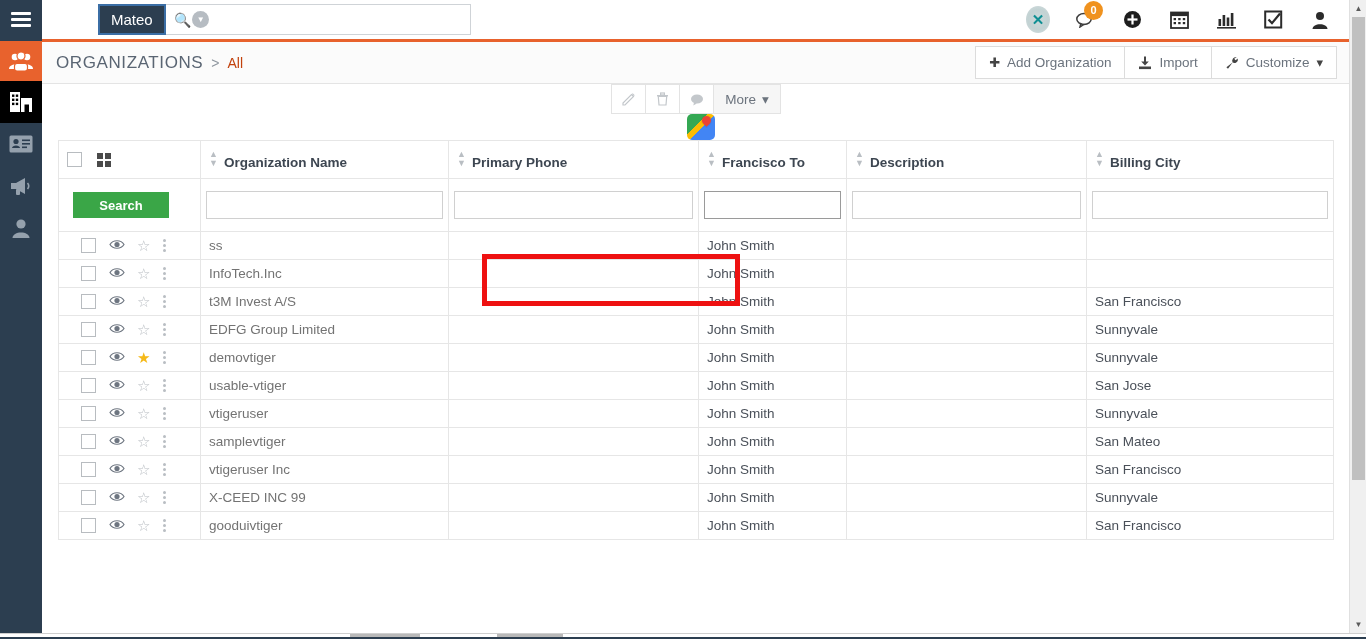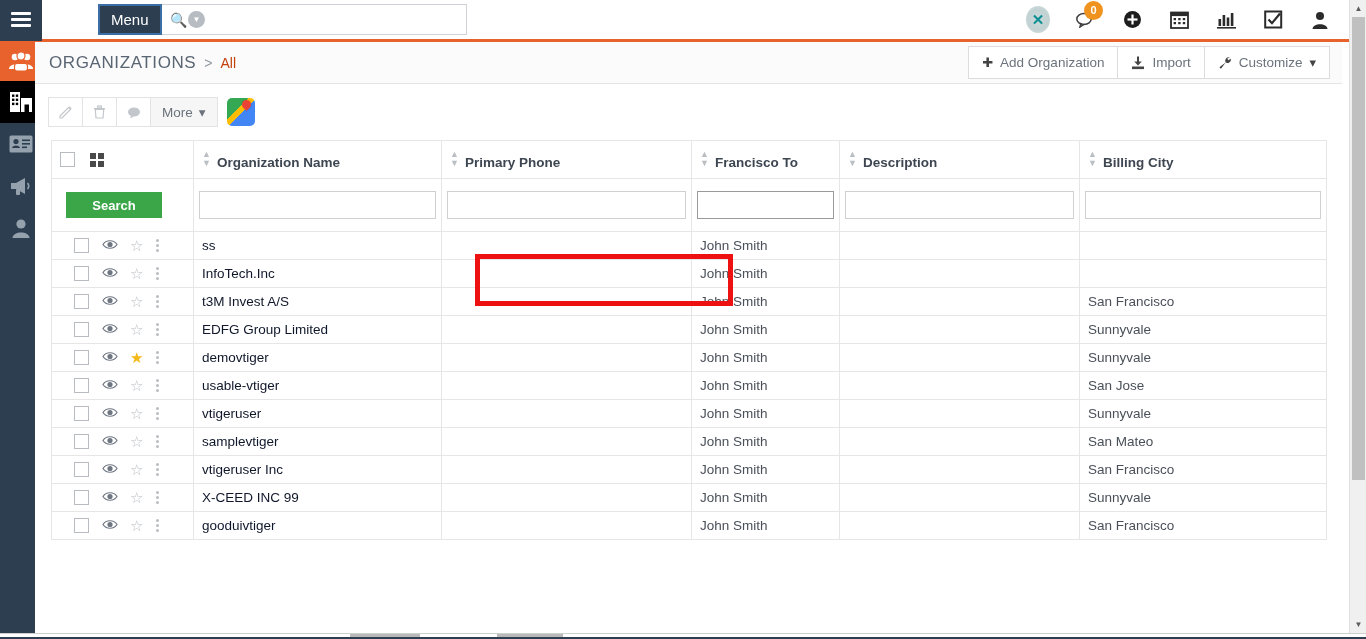--- a/index.html
+++ b/index.html
@@ -72,38 +72,38 @@
   .sb-item.orange { background: #e8622d; color: #fff; height: 39px; }
   .sb-item.active  { background: #000000; color: #fff; }
   .sb-expander {
     position: absolute; left: 42px; top: 148px; width: 14px; height: 36px;
     background: #f4f4f4; border: 1px solid #d8d8d8; border-left: none;
     display: flex; align-items: center; justify-content: center; cursor: pointer;
     color: #555; font-size: 13px; font-weight: bold;
   }
 
   
-  .page { position: absolute; top: 42px; left: 35px; width: 1307px; height: 597px; background: #fff; }
+  .page { position: absolute; top: 42px; left: 42px; width: 1307px; height: 597px; background: #fff; }
 
   .crumbbar {
     height: 42px; background: #fbfbfb; border-bottom: 1px solid #e4e4e4;
     display: flex; align-items: center; padding: 0 12px 0 14px;
   }
   .crumb-title { font-size: 17px; color: #5a6573; letter-spacing: .6px; text-transform: uppercase; }
   .crumb-sep { margin: 0 8px; color: #8d959e; font-size: 14px; }
   .crumb-sub { font-size: 14px; color: #c2410c; }
   .crumb-actions { margin-left: auto; display: flex; }
   .btn {
     background: #fff; border: 1px solid #dcdcdc; color: #6b737d; font-size: 13.5px;
     padding: 8px 13px; cursor: pointer; display: flex; align-items: center; gap: 7px;
     font-family: "Liberation Sans", sans-serif; margin-left: -1px; white-space: nowrap;
   }
   .btn .gi { color: #444; font-size: 13px; }
 
-  .toolbar { height: 56px; display: flex; align-items: center; padding: 0 12px 0 14px; }
+  .toolbar { height: 56px; display: flex; align-items: center; padding: 0 12px 0 14px; flex-direction: column; }
   .tgroup { display: flex; }
   .tbtn {
     width: 35px; height: 30px; border: 1px solid #e3e3e3; margin-left: -1px; background: #fff;
     display: flex; align-items: center; justify-content: center; color: #c3c7cb; font-size: 14px;
     cursor: pointer;
   }
   .tbtn.more { width: auto; padding: 0 11px; color: #6b737d; font-size: 13.5px;
                background: #f6f6f6; gap: 6px; }
   .gmaps {
     width: 28px; height: 28px; margin-left: 9px; border-radius: 5px; cursor: pointer;
@@ -164,21 +164,21 @@
   .finput.focused { border-color: #9a9a9a; }
 
   tr.datarow td { height: 28px; font-size: 13.5px; color: #4a5059; padding: 0 8px; vertical-align: middle; }
   .acts { display: flex; align-items: center; gap: 0; padding-left: 14px; }
   .acts .chk { margin-right: 13px; }
   .eye { color: #6e7681; font-size: 13px; margin-right: 12px; cursor: pointer; }
   .star { font-size: 15px; color: #b9bec3; cursor: pointer; margin-right: 13px; line-height: 1; }
   .star.on { color: #f5b919; }
   .dots { display: flex; flex-direction: column; gap: 2px; cursor: pointer; }
   .dots i { width: 3px; height: 3px; background: #b9bec3; display: block; border-radius: 50%; }
-  .orglink { color: #0f172a; text-decoration: none; cursor: pointer; }
+  .orglink { color: #737373; text-decoration: none; cursor: pointer; }
 
   
   .redbox {
     position: absolute; left: 440px; top: 212px; width: 258px; height: 52px;
     border: 5px solid #ee1111; pointer-events: none; z-index: 40;
   }
 
   
   .vscroll { position: absolute; top: 0; right: 0; width: 17px; height: 633px; background: #f0f0f0;
              border-left: 1px solid #e0e0e0; }
@@ -199,21 +199,21 @@
 <div class="app">
 
   <div class="topbar">
     <div class="hamburger-cell">
       <span class="hamburger">
           <i></i>
           <i></i>
           <i></i>
         </span>
     </div>
-    <div class="menu-btn">Menu</div>
+    <div class="menu-btn">Mateo</div>
     <div class="searchwrap">
       <span class="mag">🔍</span>
       <span class="chev-circle">▼</span>
     </div>
     <div class="top-icons">
       <div class="ti">
         <span class="x-logo">✕</span>
       </div>
       <div class="ti">
         <svg width="19" height="16" viewBox="0 0 19 16">

